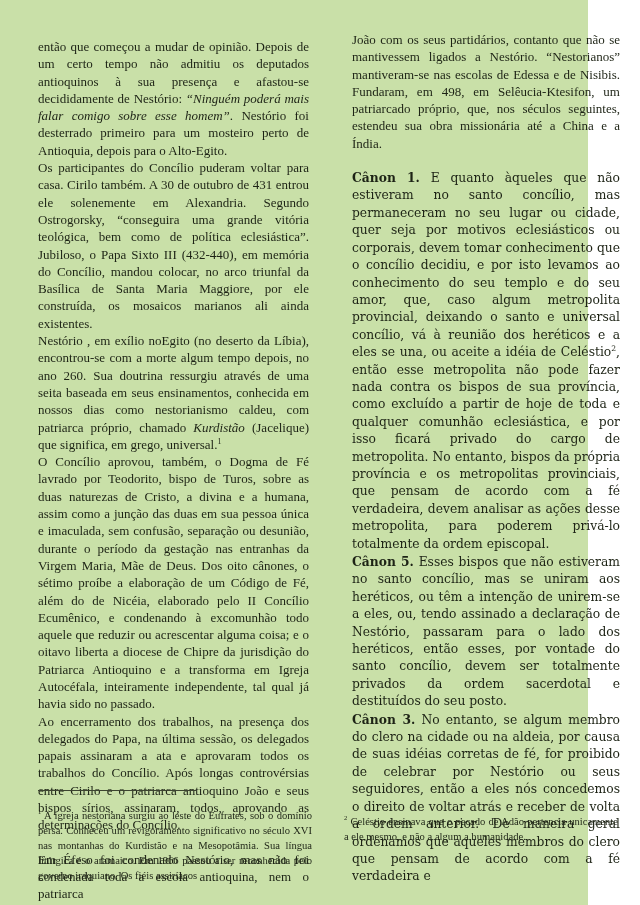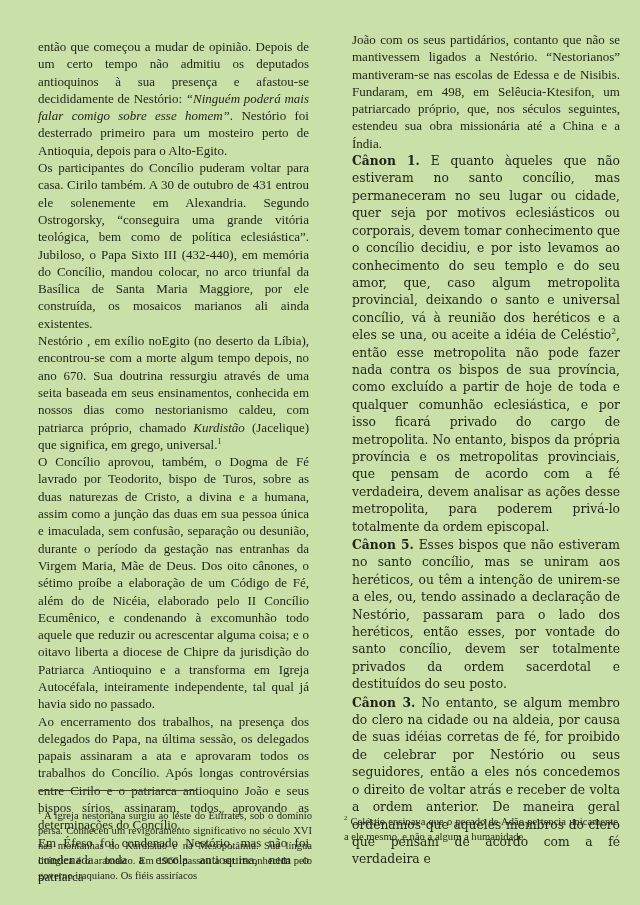--- a/index.html
+++ b/index.html
@@ -3,42 +3,42 @@
 <meta charset="utf-8">
 <style>
   html, body { margin: 0; padding: 0; }
   body {
     width: 640px; height: 905px;
     font-family: "Liberation Serif", serif;
     overflow: hidden;
   }
   .page {
     position: relative;
-    width: 640px; height: 905px;
+    width: 588px; height: 905px;
     background: #c9e0a8;
     color: #1d2315;
   }
   .column {
     position: absolute;
     text-align: justify;
   }
   .column-left  { left: 38px;  top: 38px; width: 271px; }
   .column-right { left: 352px; top: 31px; width: 268px; }
   p { margin: 0; }
   .body-par {
     font-family: "Liberation Serif", serif;
     font-size: 13px;
     line-height: 17.3px;
   }
   .canon-par {
     font-family: "DejaVu Serif", serif;
     font-size: 12.3px;
     line-height: 17.4px;
   }
-  .space-before { }
+  .space-before { margin-top: 17px; }
   .footnote-rule {
     position: absolute;
     left: 38px; top: 790px;
     width: 158px; height: 0;
     border-top: 1px solid #3c4430;
   }
   .footnotes {
     position: absolute;
     width: 274px;
     text-align: justify;
@@ -58,21 +58,21 @@
   i { font-style: italic; }
   b { font-weight: bold; }
 </style>
 </head>
 <body>
 
 <div class="page" style="background: rgb(201, 224, 168); color: rgb(29, 35, 21);">
   <div class="column column-left">
       <p class="body-par"><span>então que começou a mudar de opinião. Depois de um certo tempo não admitiu os deputados antioquinos à sua presença e afastou-se decididamente de Nestório: </span><i>“Ninguém poderá mais falar comigo sobre esse homem”</i><span>. Nestório foi desterrado primeiro para um mosteiro perto de Antioquia, depois para o Alto-Egito.</span></p>
       <p class="body-par"><span>Os participantes do Concílio puderam voltar para casa. Cirilo também. A 30 de outubro de 431 entrou ele solenemente em Alexandria. Segundo Ostrogorsky, “conseguira uma grande vitória teológica, bem como de política eclesiástica”. Jubiloso, o Papa Sixto III (432-440), em memória do Concílio, mandou colocar, no arco triunfal da Basílica de Santa Maria Maggiore, por ele construída, os mosaicos marianos ali ainda existentes.</span></p>
-      <p class="body-par"><span>Nestório , em exílio noEgito (no deserto da Líbia), encontrou-se com a morte algum tempo depois, no ano 670. Sua doutrina ressurgiu através de uma seita baseada em seus ensinamentos, conhecida em nossos dias como nestorianismo caldeu, com patriarca próprio, chamado </span><i>Kurdistão</i><span> (Jacelique) que significa, em grego, universal.</span><sup>1</sup></p>
+      <p class="body-par"><span>Nestório , em exílio noEgito (no deserto da Líbia), encontrou-se com a morte algum tempo depois, no ano 260. Sua doutrina ressurgiu através de uma seita baseada em seus ensinamentos, conhecida em nossos dias como nestorianismo caldeu, com patriarca próprio, chamado </span><i>Kurdistão</i><span> (Jacelique) que significa, em grego, universal.</span><sup>1</sup></p>
       <p class="body-par"><span> O Concílio aprovou, também, o Dogma de Fé lavrado por Teodorito, bispo de Turos, sobre as duas naturezas de Cristo, a divina e a humana, assim como a junção das duas em sua pessoa única e imaculada, sem confusão, separação ou desunião, durante o período da gestação nas entranhas da Virgem Maria, Mãe de Deus. Dos oito cânones, o sétimo proíbe a elaboração de um Código de Fé, além do de Nicéia, elaborado pelo II Concílio Ecumênico, e condenando à excomunhão todo aquele que reduzir ou acrescentar alguma coisa; e o oitavo liberta a diocese de Chipre da jurisdição do Patriarca Antioquino e a transforma em Igreja Autocéfala, inteiramente independente, tal qual já havia sido no passado.</span></p>
       <p class="body-par"><span>Ao encerramento dos trabalhos, na presença dos delegados do Papa, na última sessão, os delegados papais assinaram a ata e aprovaram todos os trabalhos do Concílio. Após longas controvérsias entre Cirilo e o patriarca antioquino João e seus bispos sírios, assinaram, todos, aprovando as determinações do Concílio.</span></p>
       <p class="body-par space-before"><span>Em Éfeso foi condenado Nestório, mas não foi condenada toda a escola antioquina, nem o patriarca</span></p>
     </div>
   <div class="column column-right">
       <p class="body-par"><span>João com os seus partidários, contanto que não se mantivessem ligados a Nestório. “Nestorianos” mantiveram-se nas escolas de Edessa e de Nisibis. Fundaram, em 498, em Selêucia-Ktesifon, um patriarcado próprio, que, nos séculos seguintes, estendeu sua obra missionária até a China e a Índia.</span></p>
       <p class="canon-par space-before"><b>Cânon 1.</b><span> E quanto àqueles que não estiveram no santo concílio, mas permaneceram no seu lugar ou cidade, quer seja por motivos eclesiásticos ou corporais, devem tomar conhecimento que o concílio decidiu, e por isto levamos ao conhecimento do seu templo e do seu amor, que, caso algum metropolita provincial, deixando o santo e universal concílio, vá à reunião dos heréticos e a eles se una, ou aceite a idéia de Celéstio</span><sup>2</sup><span>, então esse metropolita não pode fazer nada contra os bispos de sua província, como excluído a partir de hoje de toda e qualquer comunhão eclesiástica, e por isso ficará privado do cargo de metropolita. No entanto, bispos da própria província e os metropolitas provinciais, que pensam de acordo com a fé verdadeira, devem analisar as ações desse metropolita, para poderem privá-lo totalmente da ordem episcopal.</span></p>
       <p class="canon-par"><b>Cânon 5.</b><span> Esses bispos que não estiveram no santo concílio, mas se uniram aos heréticos, ou têm a intenção de unirem-se a eles, ou, tendo assinado a declaração de Nestório, passaram para o lado dos heréticos, então esses, por vontade do santo concílio, devem ser totalmente privados da ordem sacerdotal e destituídos do seu posto.</span></p>
       <p class="canon-par"><b>Cânon 3.</b><span> No entanto, se algum membro do clero na cidade ou na aldeia, por causa de suas idéias corretas de fé, for proibido de celebrar por Nestório ou seus seguidores, então a eles nós concedemos o direito de voltar atrás e receber de volta a ordem anterior. De maneira geral ordenamos que aqueles membros do clero que pensam de acordo com a fé verdadeira e</span></p>
     </div>

